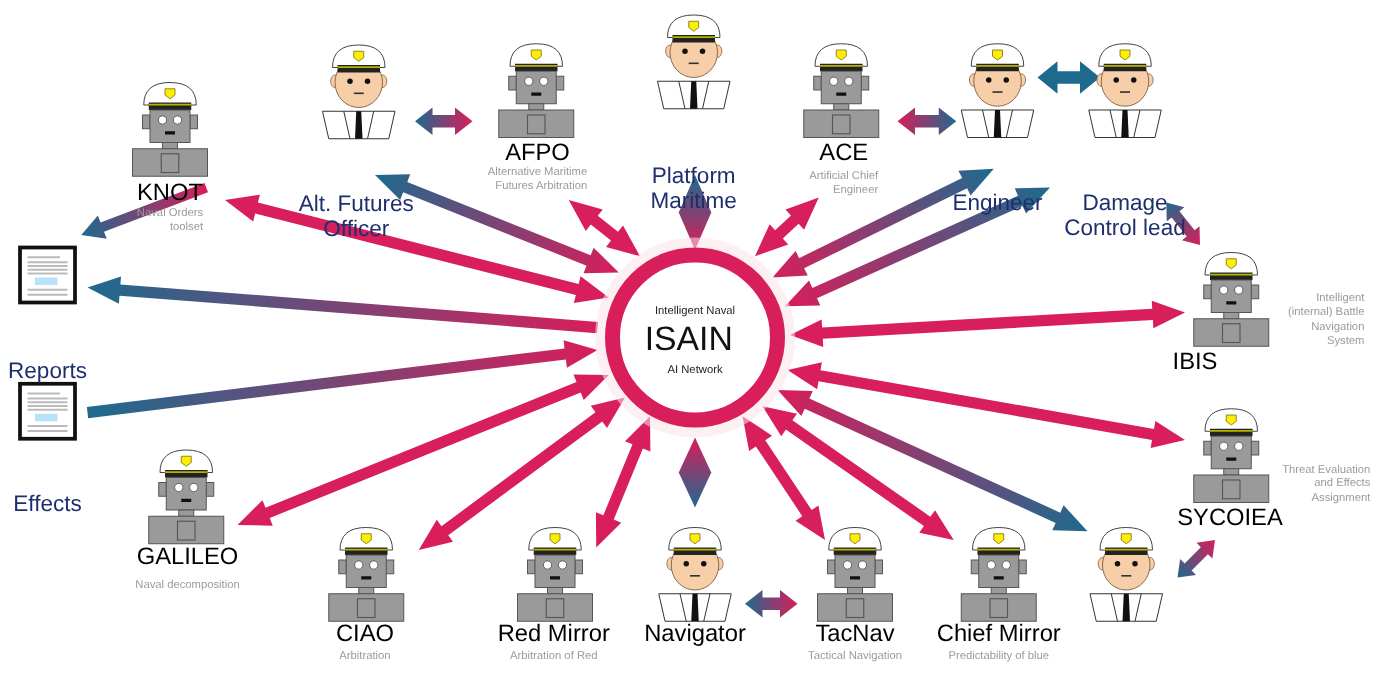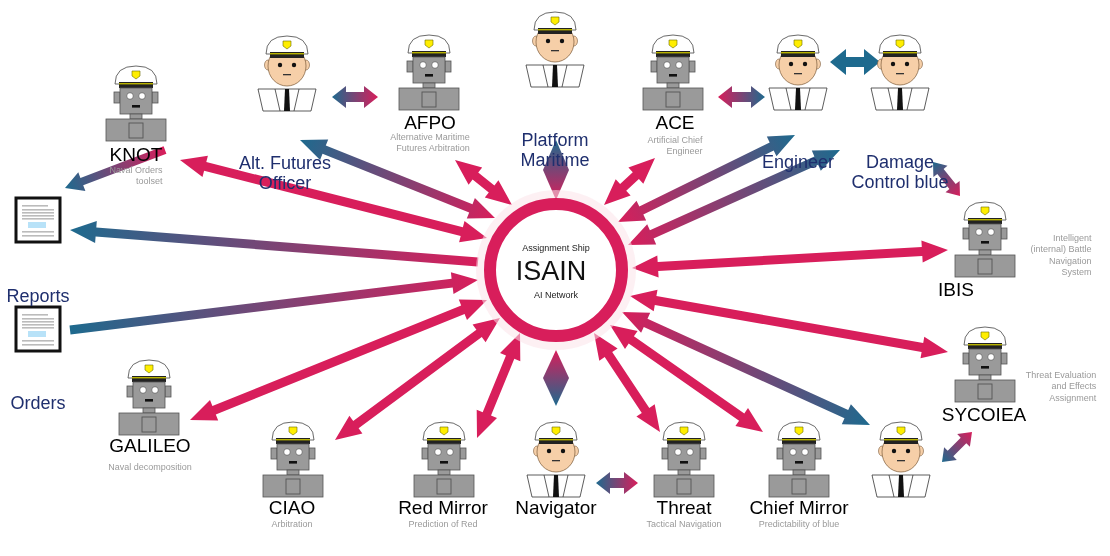--- a/index.html
+++ b/index.html
@@ -103,21 +103,21 @@
       <polygon points="596.0,483.0 610.0,494.0 610.0,488.0 624.0,488.0 624.0,494.0 638.0,483.0 624.0,472.0 624.0,478.0 610.0,478.0 610.0,472.0" fill="url(#g12)"></polygon>
       <polygon points="942.0,462.0 956.8,459.9 953.3,456.3 966.3,443.3 969.9,446.8 972.0,432.0 957.2,434.1 960.7,437.7 947.7,450.7 944.1,447.2" fill="url(#g13)"></polygon>
     </g>
   <g id="center-ring">
     <circle cx="556" cy="270" r="80" fill="#fbe3ea" opacity="0.55"></circle>
     <circle cx="556" cy="270" r="66" fill="#ffffff" stroke="#d81e5b" stroke-width="12"></circle>
   </g>
 </svg>
 
 <div>
-  <div class="center-small" style="top:243px">Assignment Ship</div>
+  <div class="center-small" style="top:243px">Intelligent Naval</div>
   <div class="center-big" style="top:256px">ISAIN</div>
   <div class="center-small" style="top:290px">AI Network</div>
 </div>
 
 <div id="figures">
     <svg width="62" height="78" viewBox="0 0 62 78" style="position: absolute; left: 105px; top: 64px;">
       <path d="M10,20 Q10,2 31,2 Q52,2 52,20 Z" fill="#fff" stroke="#444" stroke-width="0.8"></path>
       <rect x="14" y="18" width="34" height="6" fill="#222"></rect>
       <rect x="14" y="19" width="34" height="1.4" fill="#b9b300"></rect>
       <path d="M27,7 h8 v5 l-4,3 l-4,-3 z" fill="#ffee00" stroke="#6a6a00" stroke-width="0.6"></path>
@@ -420,30 +420,30 @@
 
 <div>
   <div class="lbl lbl-human" style="left:798px;top:113px">
     <div>Engineer</div>
   </div>
 </div>
 
 <div>
   <div class="lbl lbl-human" style="left:900px;top:113px">
     <div>Damage</div>
-      <div>Control blue</div>
+      <div>Control lead</div>
   </div>
 </div>
 
 <div>
   <div class="lbl lbl-human" style="left:38px;top:247px">Reports</div>
 </div>
 
 <div>
-  <div class="lbl lbl-human" style="left:38px;top:354px">Orders</div>
+  <div class="lbl lbl-human" style="left:38px;top:354px">Effects</div>
 </div>
 
 <div>
   <div class="lbl lbl-ai" style="left:956px;top:280px">IBIS</div>
   <div class="sub" style="left:1061px;top:233px">
     <div>Intelligent</div>
       <div>(internal) Battle</div>
       <div>Navigation</div>
       <div>System</div>
   </div>
@@ -468,32 +468,32 @@
 <div>
   <div class="lbl lbl-ai" style="left:292px;top:498px">CIAO</div>
   <div class="sub" style="left:292px;top:519px">
     <div>Arbitration</div>
   </div>
 </div>
 
 <div>
   <div class="lbl lbl-ai" style="left:443px;top:498px">Red Mirror</div>
   <div class="sub" style="left:443px;top:519px">
-    <div>Prediction of Red</div>
+    <div>Arbitration of Red</div>
   </div>
 </div>
 
 <div>
   <div class="lbl lbl-ai" style="left:556px;top:498px">
     <div>Navigator</div>
   </div>
 </div>
 
 <div>
-  <div class="lbl lbl-ai" style="left:684px;top:498px">Threat</div>
+  <div class="lbl lbl-ai" style="left:684px;top:498px">TacNav</div>
   <div class="sub" style="left:684px;top:519px">
     <div>Tactical Navigation</div>
   </div>
 </div>
 
 <div>
   <div class="lbl lbl-ai" style="left:799px;top:498px">Chief Mirror</div>
   <div class="sub" style="left:799px;top:519px">
     <div>Predictability of blue</div>
   </div>

